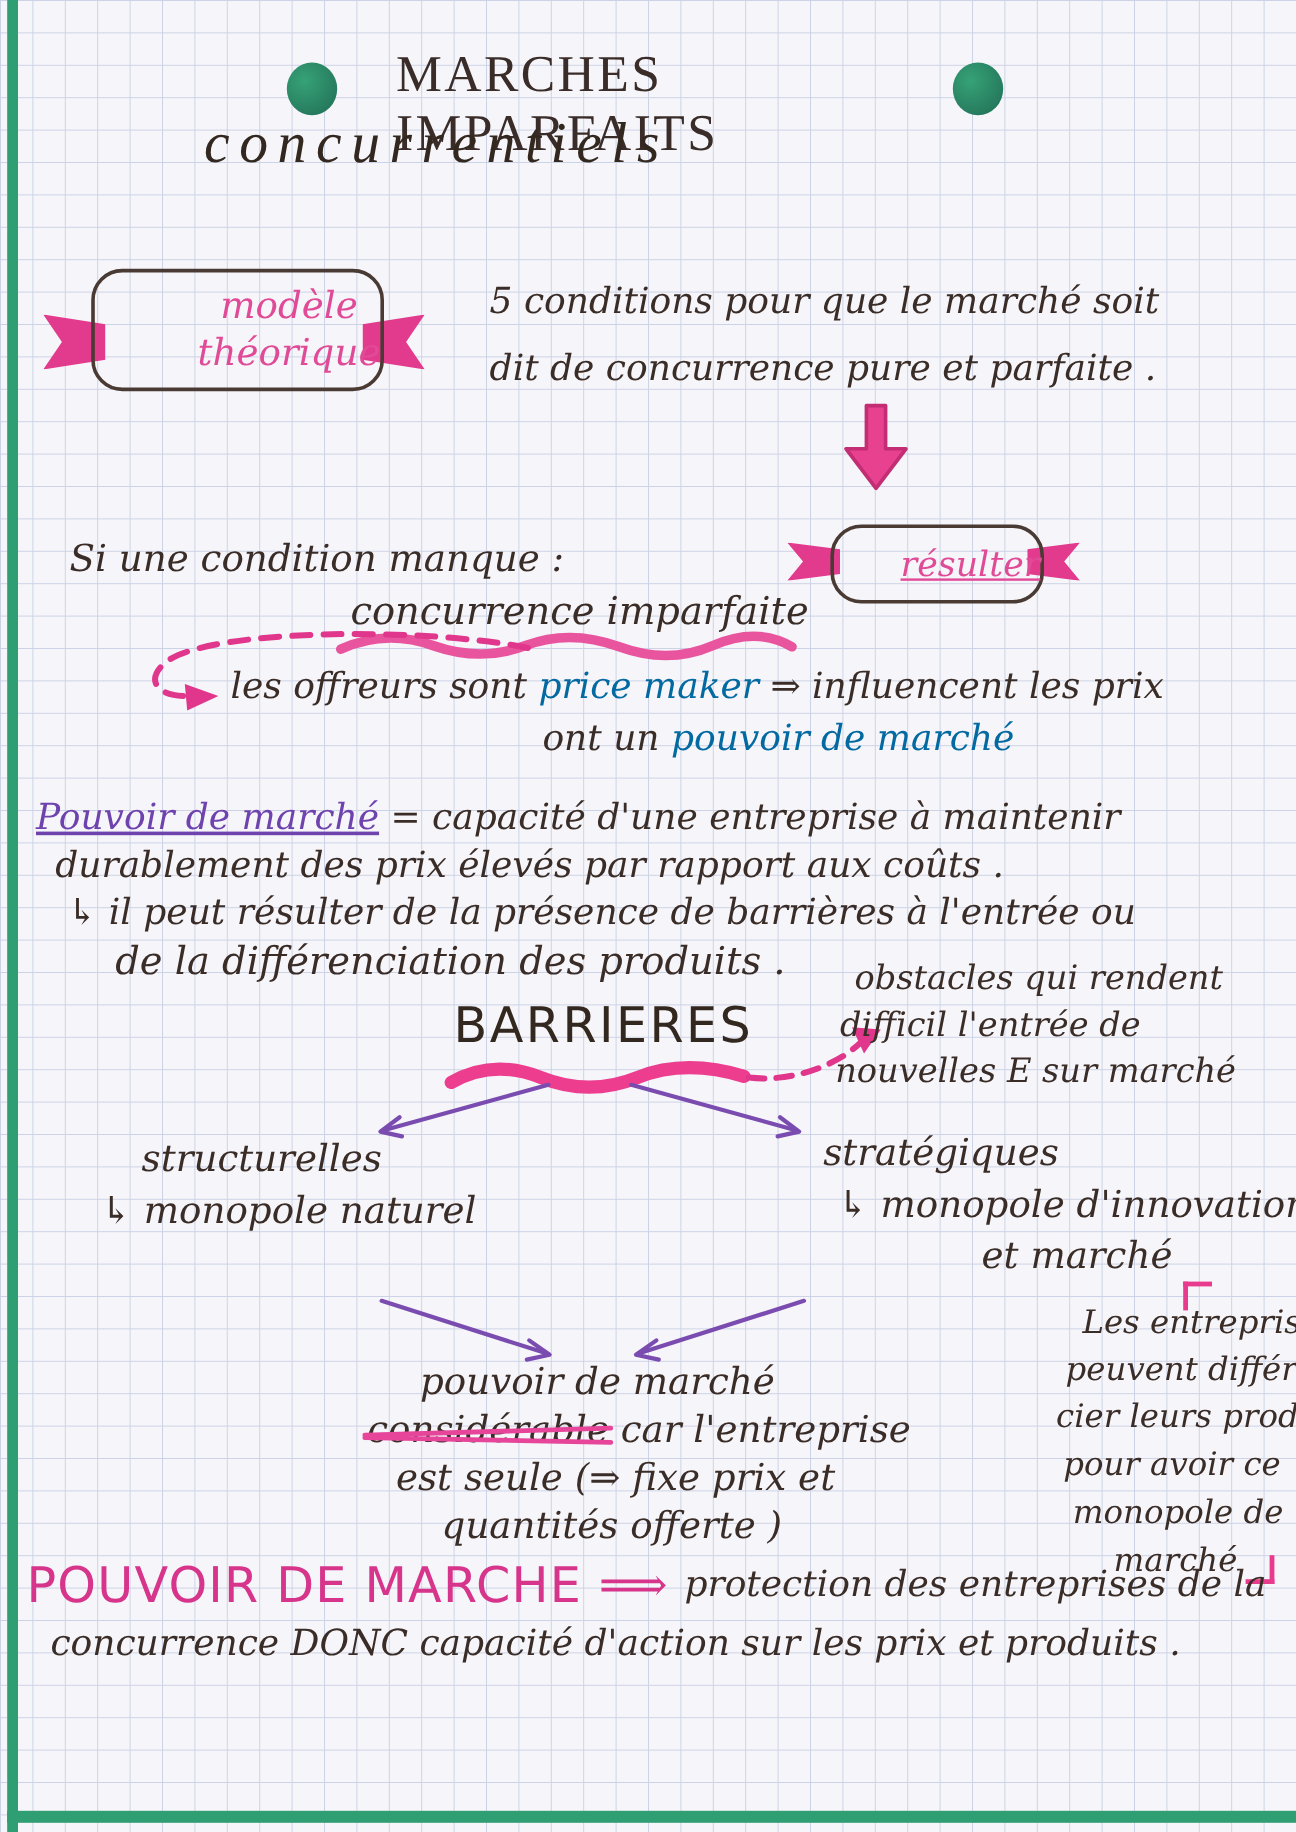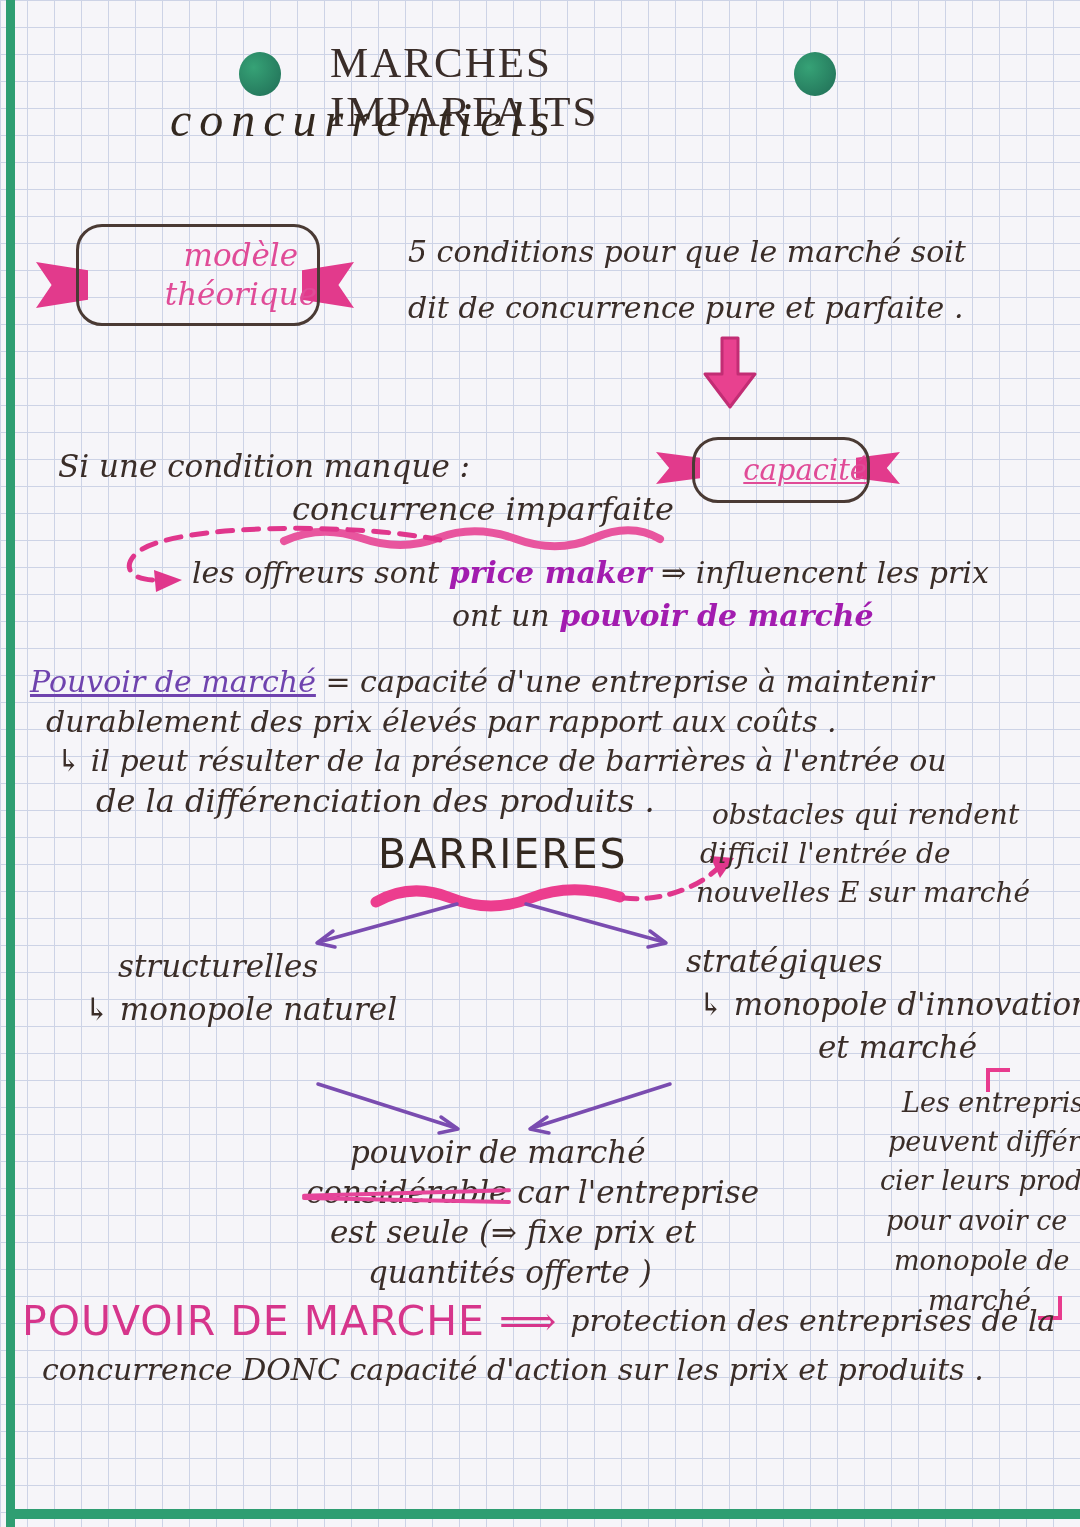--- a/index.html
+++ b/index.html
@@ -9,21 +9,21 @@
     background-image:
       linear-gradient(#cdd3e6 1px, transparent 1px),
       linear-gradient(90deg,#cdd3e6 1px, transparent 1px);
     background-size:27px 27px;
     font-family:"DejaVu Serif", serif;
     color:#352a28;
   }
   .abs{position:absolute;}
   .hand{font-family:"DejaVu Serif", serif;font-style:italic;font-size:29px;line-height:1.32;color:#3a2d28;white-space:nowrap;}
   .caps{font-family:"DejaVu Sans", sans-serif;font-style:normal;}
-  .pink{color:#a21caf;font-weight:bold;}
+  .pink{color:#0369a1;}
   .center{text-align:left;font-family:Liberation Serif, serif;}
 
   
   .border-left{left:6px;top:0;width:9px;height:1527px;background:#2f9e72;}
   .border-bottom{left:6px;bottom:8px;height:10px;right:0;background:#2f9e72;}
 
   .hole{width:42px;height:44px;border-radius:50%;
         background:radial-gradient(circle at 35% 35%, #36a276, #23745a 85%);}
   .hole.left{left:239px;top:52px;}
   .hole.right{left:794px;top:52px;}
@@ -126,21 +126,21 @@
 
 <svg class="abs" style="left:698px;top:336px;" width="64" height="74" viewBox="0 0 64 74">
   <polygon points="24,2 40,2 40,38 57,38 32,71 7,38 24,38" fill="#e8418f" stroke="#c22d74" stroke-width="3" stroke-linejoin="round"></polygon>
 </svg>
 
 <div class="abs hand si-line">Si une condition manque :</div>
 
 <div class="abs ribbon-tail tail-left reality-tail-l"></div>
 <div class="abs ribbon-tail tail-right reality-tail-r"></div>
 <div class="abs ribbon-box reality-box">
-  <span class="hand reality-label">capacité</span>
+  <span class="hand reality-label">résulter</span>
 </div>
 
 <div class="abs hand imparfaite-line">concurrence imparfaite</div>
 <svg class="abs" style="left:276px;top:526px;" width="392" height="24" viewBox="0 0 392 24">
   <path d="M8,15 Q 45,-2 85,12 T 162,12 T 240,13 T 318,12 T 384,13" fill="none" stroke="#e8559e" stroke-width="8" stroke-linecap="round"></path>
 </svg>
 
 <svg class="abs" style="left:112px;top:530px;" width="335" height="64" viewBox="0 0 335 64">
   <path d="M328,10 C 240,-8 60,-6 26,22 C 10,35 16,50 44,50" fill="none" stroke="#e0368c" stroke-width="5" stroke-linecap="round" stroke-dasharray="15 11"></path>
   <polygon points="42,40 70,50 44,62" fill="#e0368c"></polygon>

